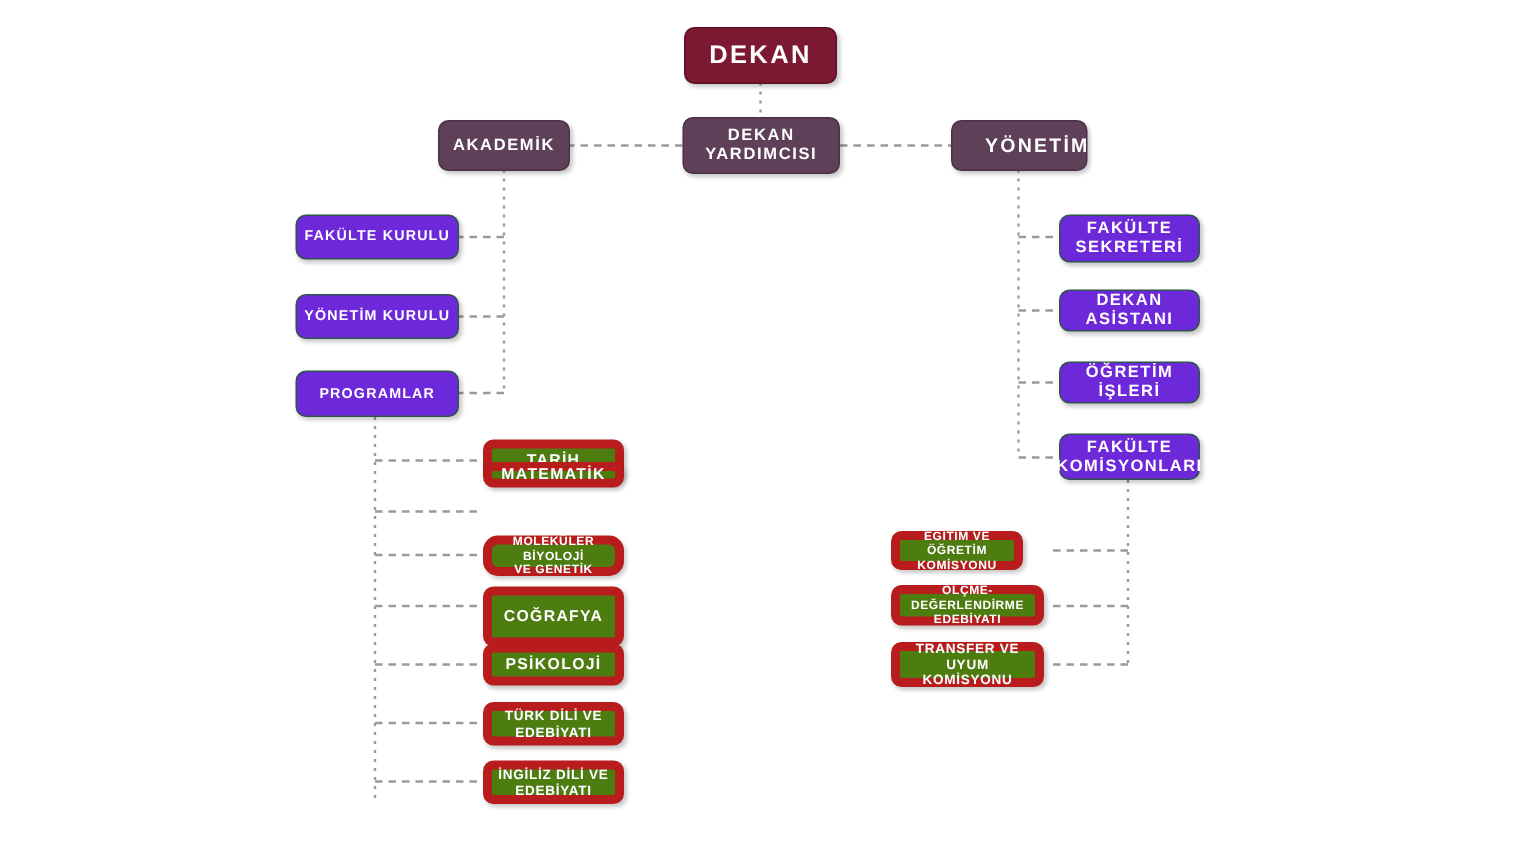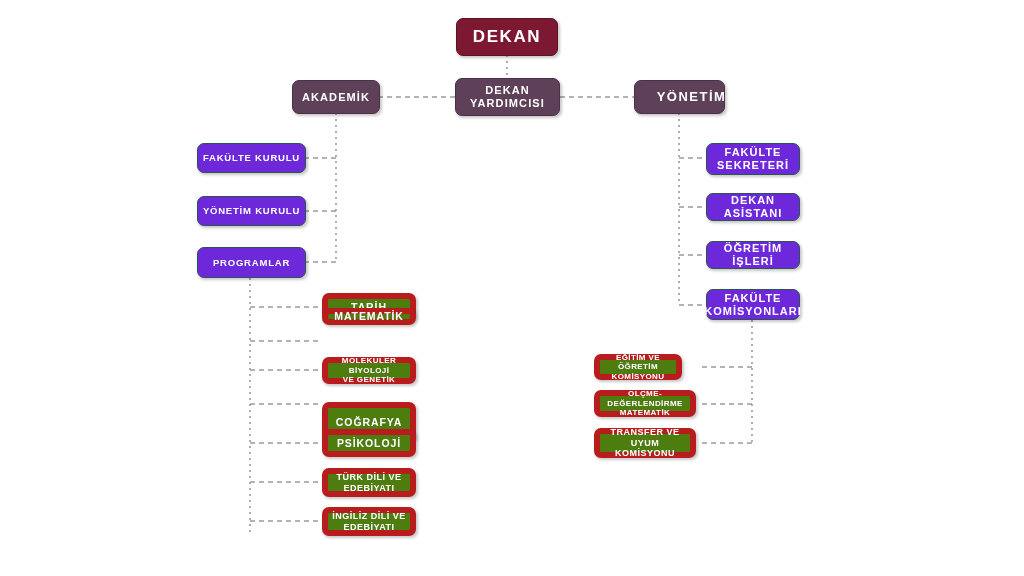--- a/index.html
+++ b/index.html
@@ -141,24 +141,24 @@
   <div class="node teal" style="left:197px; top:143px; width:109px; height:30px;">FAKÜLTE KURULU</div>
 
   <div class="node teal" style="left:197px; top:196px; width:109px; height:30px;">YÖNETİM KURULU</div>
 
   <div class="node teal" style="left:197px; top:247px; width:109px; height:31px;">PROGRAMLAR</div>
 
   <div class="node green" style="left:322px; top:293px; width:94px; height:28px;">TARİH</div>
 
   <div class="node green" style="left:322px; top:308px; width:94px; height:17px;">MATEMATİK</div>
 
-  <div class="node green small" style="left:322px; top:357px; width:94px; height:27px;">MOLEKÜLER BİYOLOJİ
+  <div class="node green small" style="left:322px; top:357px; width:94px; height:27px;border-radius:10px;">MOLEKÜLER BİYOLOJİ
 VE GENETİK</div>
 
-  <div class="node green" style="left:322px; top:391px; width:94px; height:40px;margin-top:11px;">COĞRAFYA</div>
+  <div class="node green" style="left:322px; top:391px; width:94px; height:40px;">COĞRAFYA</div>
 
   <div class="node green" style="left:322px; top:429px; width:94px; height:28px;">PSİKOLOJİ</div>
 
   <div class="node green mid" style="left:322px; top:468px; width:94px; height:29px;">TÜRK DİLİ VE
 EDEBİYATI</div>
 
   <div class="node green mid" style="left:322px; top:507px; width:94px; height:29px;">İNGİLİZ DİLİ VE
 EDEBİYATI</div>
 
   <div class="node teal big" style="left:706px; top:143px; width:94px; height:32px;">FAKÜLTE
@@ -168,18 +168,18 @@
 
   <div class="node teal big" style="left:706px; top:241px; width:94px; height:28px;">ÖĞRETİM İŞLERİ</div>
 
   <div class="node teal big" style="left:706px; top:289px; width:94px; height:31px;">FAKÜLTE
 KOMİSYONLARI</div>
 
   <div class="node green small" style="left:594px; top:354px; width:88px; height:26px;">EĞİTİM VE ÖĞRETİM
 KOMİSYONU</div>
 
   <div class="node green small" style="left:594px; top:390px; width:102px; height:27px;">ÖLÇME-DEĞERLENDİRME
-MATEMATİK</div>
+EDEBİYATI</div>
 
   <div class="node green mid" style="left:594px; top:428px; width:102px; height:30px;">TRANSFER VE
 UYUM KOMİSYONU</div>
 
 </div>
 
 </body></html>

